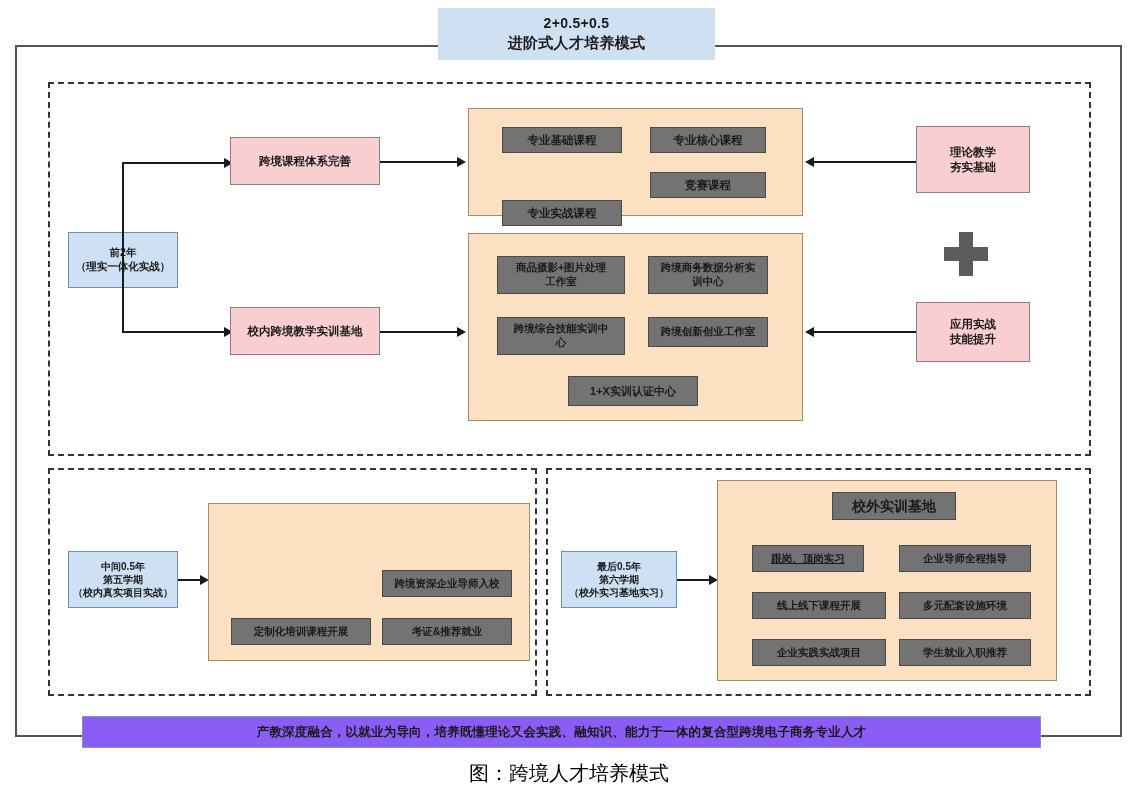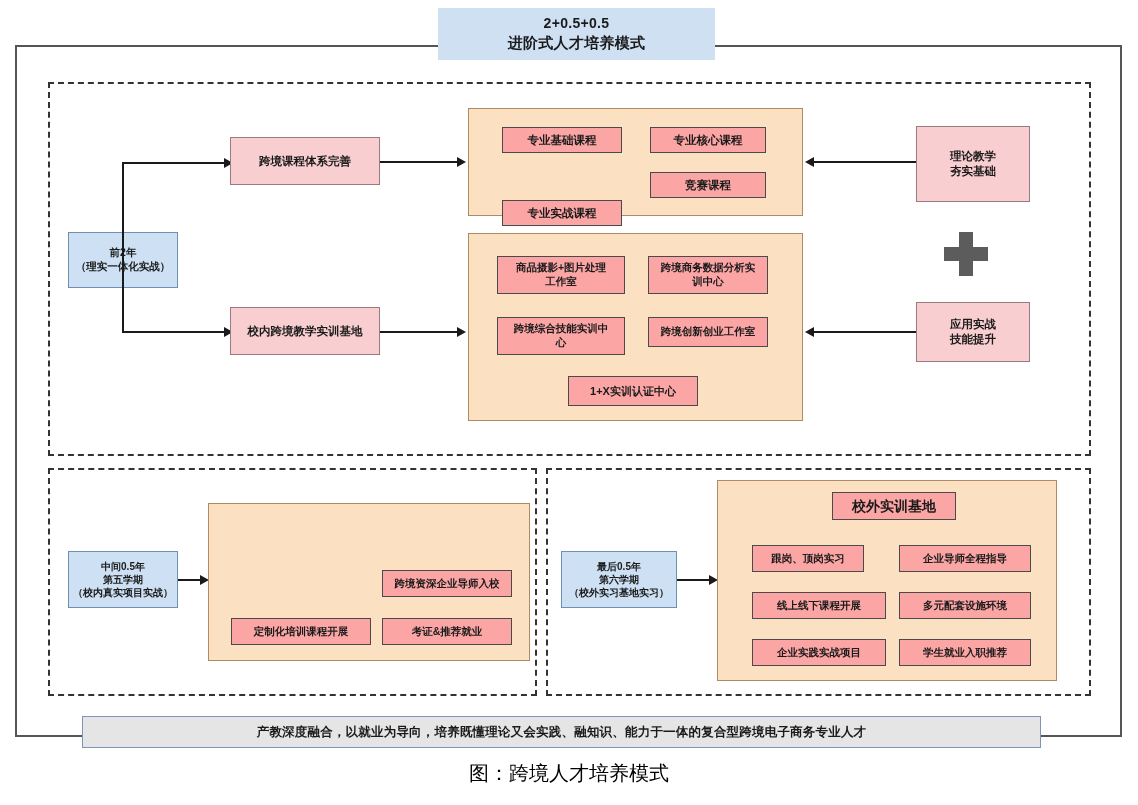--- a/index.html
+++ b/index.html
@@ -81,21 +81,21 @@
     background: #f8ced0;
     border: 1.6px solid #9a7a7c;
   }
   .orange-group {
     position: absolute;
     box-sizing: border-box;
     background: #fce0c2;
     border: 1.6px solid #b08a62;
   }
   .white {
-    background: #fca5a5;
+    background: #737373;
     border: 1.3px solid #4a4a4a;
   }
   .box-ml { white-space: pre-line; }
 
   
   .ln {
     position: absolute;
     background: #1a1a1a;
   }
   .ln-h { height: 1.6px; }
@@ -127,21 +127,21 @@
     background: #5c5c5c;
   }
   .plus-sign::before { left: 15px; top: 0;    width: 14px; height: 44px; }
   .plus-sign::after  { left: 0;    top: 15px; width: 44px; height: 14px; }
 
   
   .banner {
     position: absolute;
     left: 82px; top: 716px;
     width: 959px; height: 32px;
-    background: #e5e5e5;
+    background: #8b5cf6;
     border: 1.6px solid #7b96b8;
     box-sizing: border-box;
     display: flex;
     align-items: center;
     justify-content: center;
     font-weight: bold;
     font-size: 12.5px;
     letter-spacing: .2px;
     z-index: 4;
   }
@@ -205,21 +205,21 @@
   <div class="box white box-ml" style="left:497px; top:317px; width:128px; height:38px; font-size:10.5px;">跨境综合技能实训中
 心</div>
   <div class="box white" style="left:648px; top:317px; width:120px; height:30px; font-size:10.5px;">跨境创新创业工作室</div>
   <div class="box white" style="left:568px; top:376px; width:130px; height:30px; font-size:11px;">1+X实训认证中心</div>
 
   <div class="ln ln-h" style="left:812px; top:161px; width:106px;"></div>
   <div class="arrow-l" style="left:805px; top:157px;"></div>
   <div class="ln ln-h" style="left:812px; top:331px; width:106px;"></div>
   <div class="arrow-l" style="left:805px; top:327px;"></div>
 
-  <div class="box pink box-ml" style="left:916px; top:126px; width:114px; height:76px;text-align:center;">理论教学
+  <div class="box pink box-ml" style="left:916px; top:126px; width:114px; height:67px;text-align:center;">理论教学
 夯实基础</div>
 
   <div class="plus-sign"></div>
 
   <div class="box pink box-ml" style="left:916px; top:302px; width:114px; height:60px;">应用实战
 技能提升</div>
 
   <div class="box blue box-ml" style="left:68px; top:551px; width:110px; height:57px; font-size:10px;">中间0.5年
 第五学期
 （校内真实项目实战）</div>
@@ -234,21 +234,21 @@
 
   <div class="box blue box-ml" style="left:561px; top:551px; width:116px; height:57px; font-size:10px;">最后0.5年
 第六学期
 （校外实习基地实习）</div>
 
   <div class="ln ln-h" style="left:677px; top:579px; width:34px;"></div>
   <div class="arrow-r" style="left:709px; top:575px;"></div>
 
   <div class="orange-group" style="left:717px; top:480px; width:340px; height:201px;"></div>
   <div class="box white" style="left:832px; top:492px; width:124px; height:28px; font-size:14px;">校外实训基地</div>
-  <div class="box white" style="left:752px; top:545px; width:112px; height:27px; font-size:10.5px;">跟岗、顶岗实习</div>
+  <div class="box white" style="left:752px; top:545px; width:112px; height:27px; font-size:10.5px;text-decoration:underline;">跟岗、顶岗实习</div>
   <div class="box white" style="left:899px; top:545px; width:132px; height:27px; font-size:10.5px;">企业导师全程指导</div>
   <div class="box white" style="left:752px; top:592px; width:134px; height:27px; font-size:10.5px;">线上线下课程开展</div>
   <div class="box white" style="left:899px; top:592px; width:132px; height:27px; font-size:10.5px;">多元配套设施环境</div>
   <div class="box white" style="left:752px; top:639px; width:134px; height:27px; font-size:10.5px;">企业实践实战项目</div>
   <div class="box white" style="left:899px; top:639px; width:132px; height:27px; font-size:10.5px;">学生就业入职推荐</div>
 
   <div class="banner">产教深度融合，以就业为导向，培养既懂理论又会实践、融知识、能力于一体的复合型跨境电子商务专业人才</div>
 
   <div class="caption">图：跨境人才培养模式</div>
 

